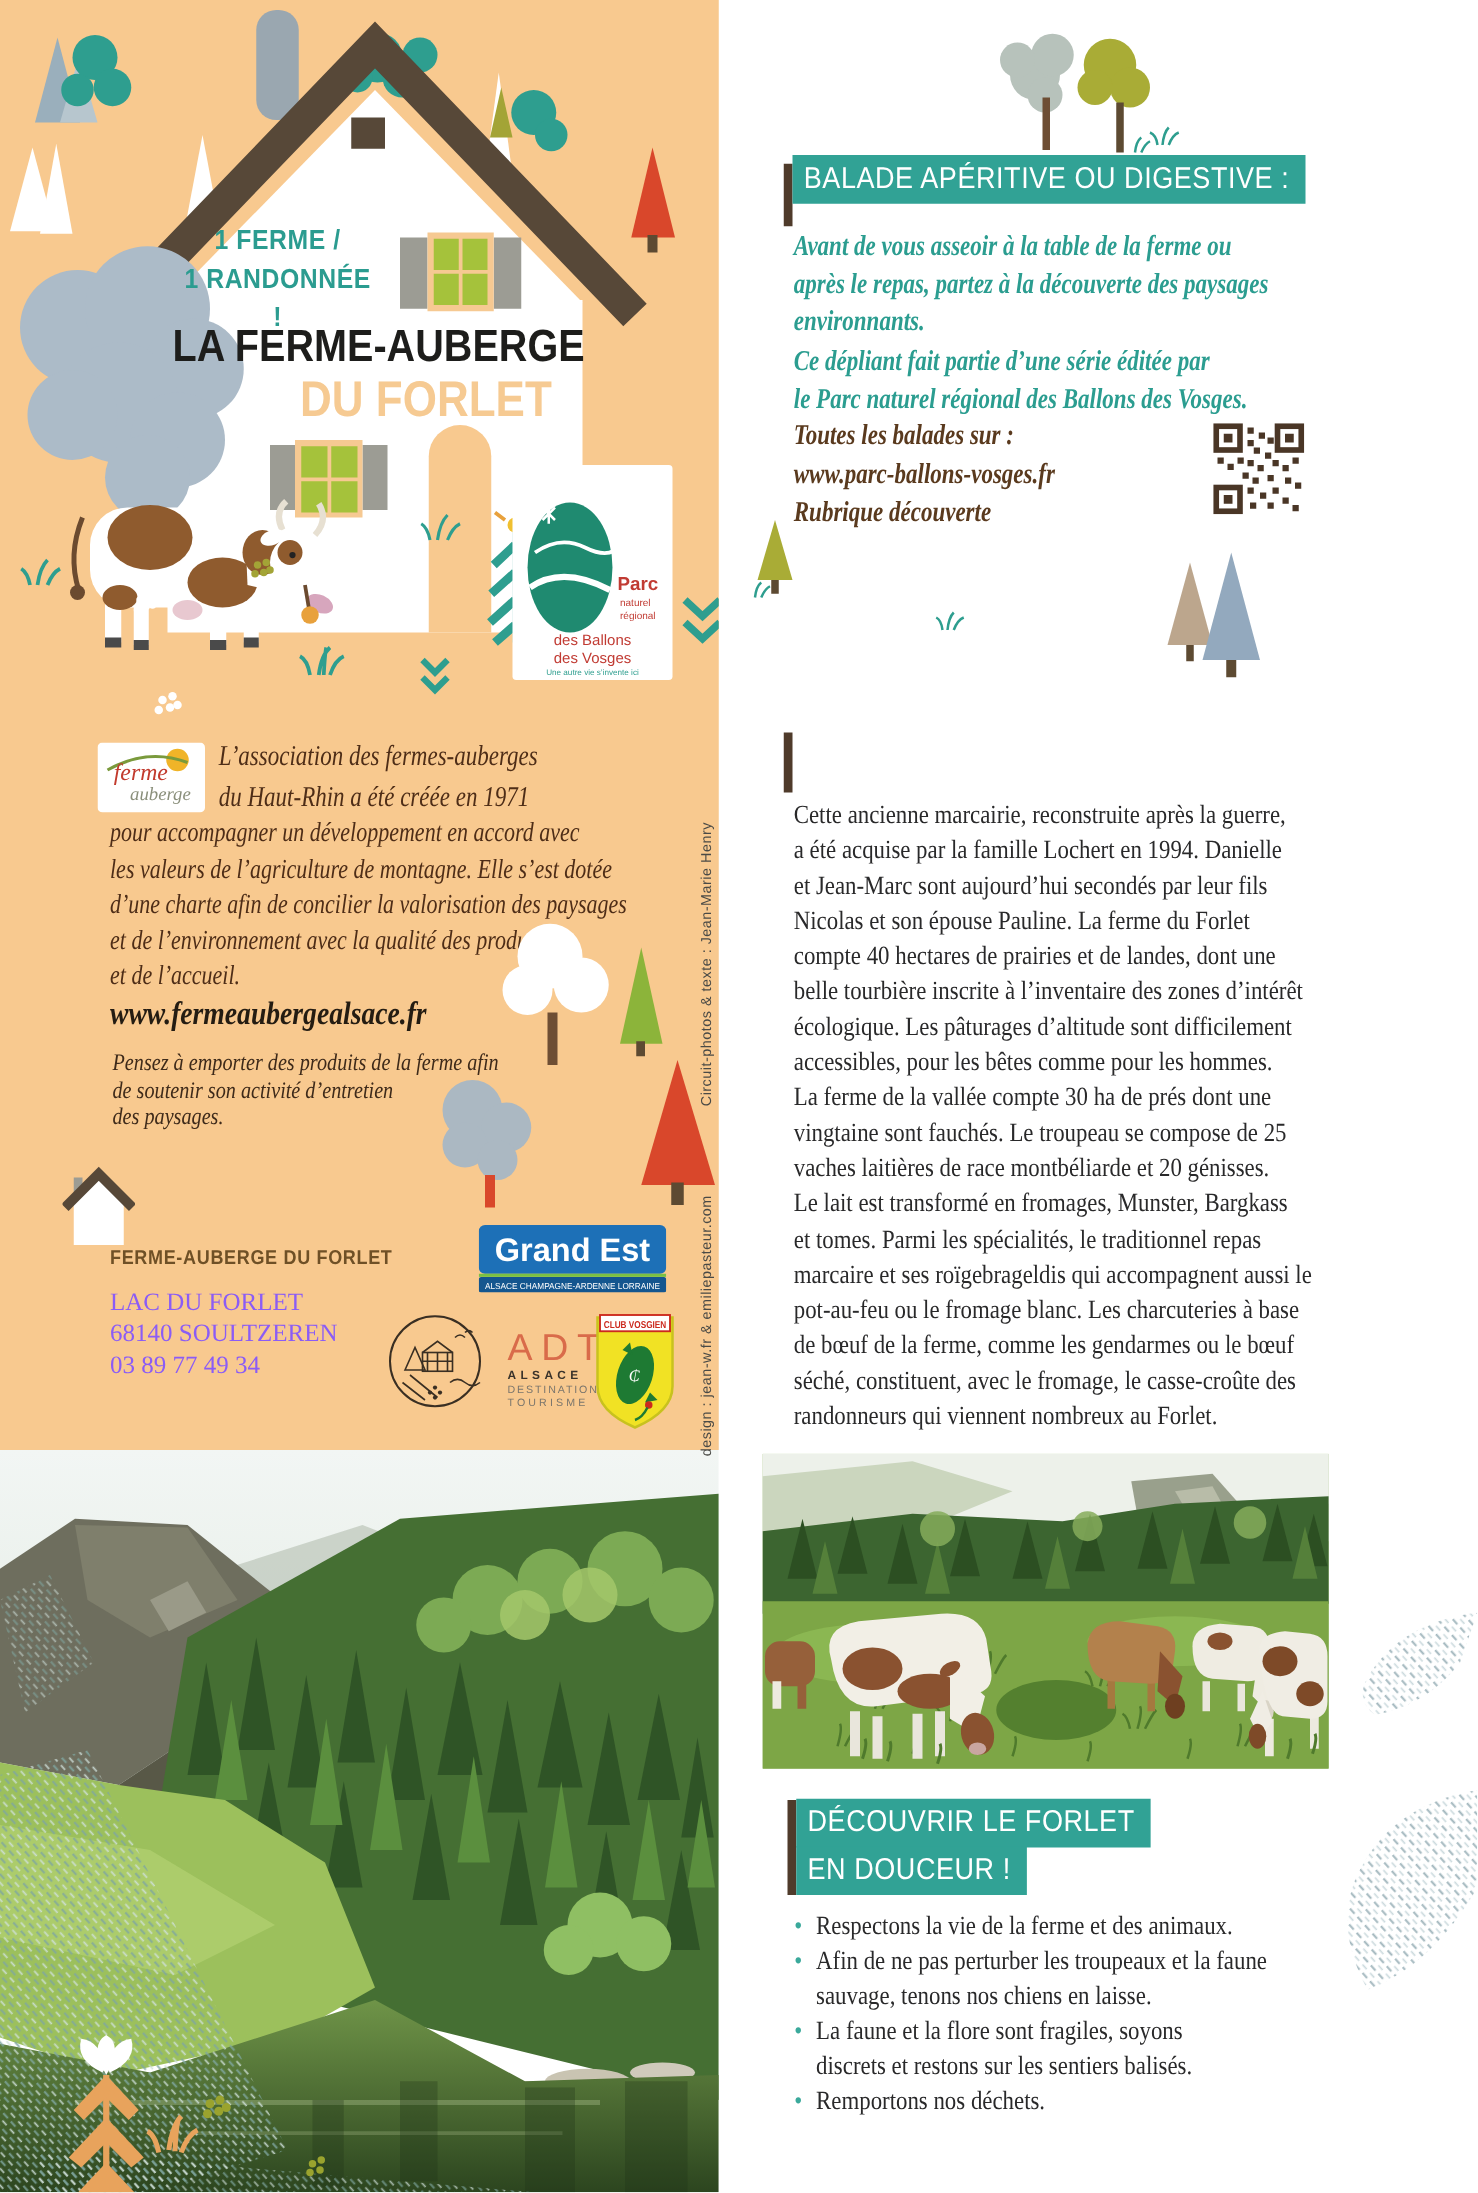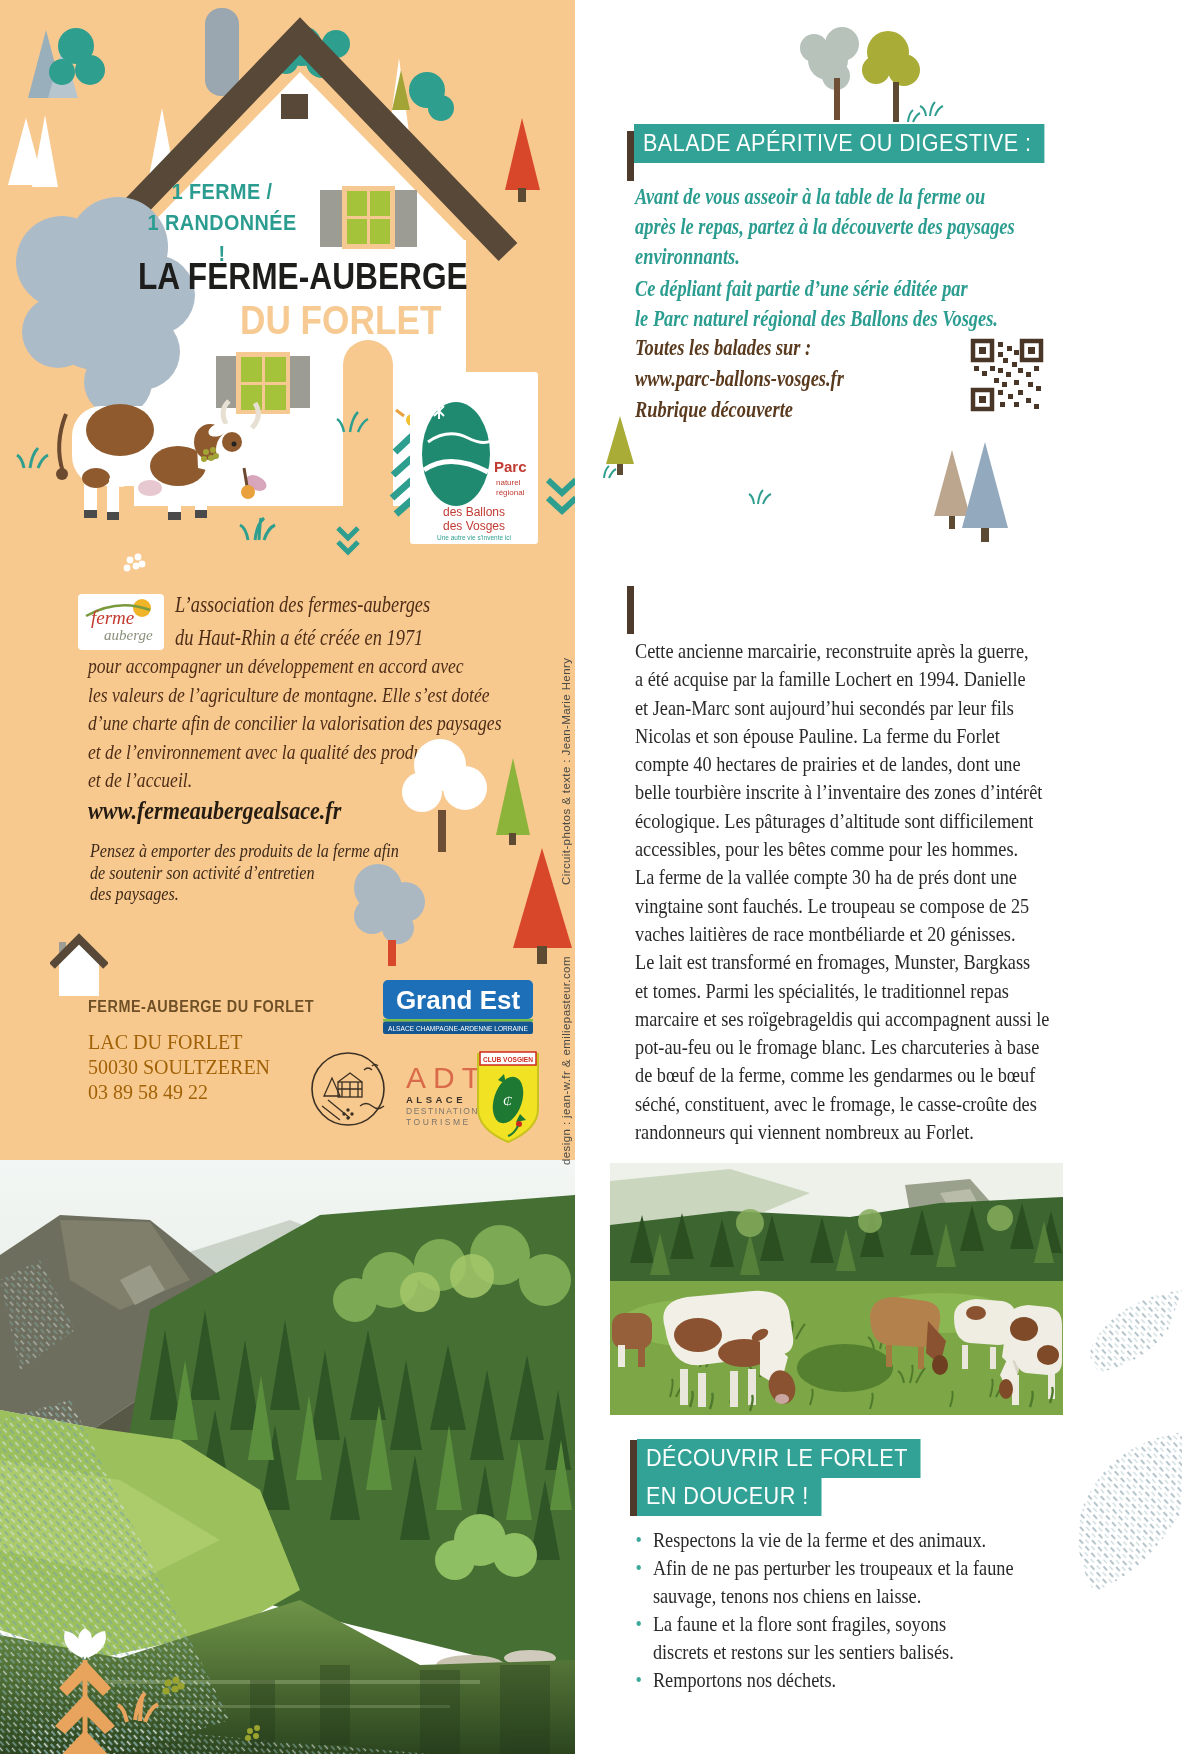--- a/index.html
+++ b/index.html
@@ -20,21 +20,21 @@
   .assoc-intro{left:175px;top:588px;font-style:italic;font-size:23px;line-height:33px;color:#4E2D17;
                transform:scaleX(.8);transform-origin:0 0;}
   .assoc-body{left:88px;top:652px;font-style:italic;font-size:22px;line-height:28.5px;color:#4E2D17;
               transform:scaleX(.8);transform-origin:0 0;}
   .assoc-web{left:88px;top:796px;font-weight:bold;font-style:italic;font-size:26px;color:#241c12;
              transform:scaleX(.85);transform-origin:0 0;white-space:nowrap;}
   .assoc-note{left:90px;top:840px;font-style:italic;font-size:19px;line-height:21.5px;color:#3E2A1A;
               transform:scaleX(.85);transform-origin:0 0;}
   .contact-name{left:88px;top:998px;font-family:"Liberation Sans",sans-serif;font-weight:bold;
                 font-size:16px;letter-spacing:.6px;color:#6F5026;transform:scaleX(.9);transform-origin:0 0;white-space:nowrap;}
-  .contact-addr{left:88px;top:1030px;font-size:20px;line-height:25px;color:#a16207;}
+  .contact-addr{left:88px;top:1030px;font-size:20px;line-height:25px;color:#8b5cf6;}
   
   .vtext{writing-mode:vertical-rl;transform:rotate(180deg);font-family:"Liberation Sans",sans-serif;
          font-size:11.5px;color:#4a4a46;letter-spacing:.4px;white-space:nowrap;}
   
   .bar-stub{background:#4F3B2B;}
   .teal-bar{display:inline-block;background:#31A295;color:#fff;font-family:"Liberation Sans",sans-serif;
             font-size:24px;letter-spacing:.5px;padding:5px 14px 6px 10px;transform:scaleX(.9);
             transform-origin:0 0;white-space:nowrap;}
   .orange-bar{display:inline-block;background:#F1AF66;color:#6C4A28;font-family:"Liberation Sans",sans-serif;
               font-size:24px;letter-spacing:.5px;padding:5px 16px 6px 10px;transform:scaleX(.9);
@@ -244,22 +244,22 @@
 
   <svg class="abs" style="left:50px;top:930px" width="58" height="68" viewBox="0 0 58 68">
     <rect x="9" y="12" width="7" height="16" fill="#9C9C94"></rect>
     <polygon points="9,32 29,14 49,32 49,66 9,66" fill="#ffffff"></polygon>
     <polyline points="2,36 29,9 56,36" stroke="#574838" stroke-width="8" fill="none"></polyline>
   </svg>
 
   <div class="abs contact-name">FERME-AUBERGE DU FORLET</div>
   <div class="abs contact-addr">
     <div>LAC DU FORLET</div>
-    <div>50030 SOULTZEREN</div>
-    <div>03 89 58 49 22</div>
+    <div>68140 SOULTZEREN</div>
+    <div>03 89 77 49 34</div>
   </div>
 
   <svg class="abs" style="left:383px;top:980px" width="150" height="54" viewBox="0 0 150 54">
     <rect x="0" y="0" width="150" height="39" rx="5" fill="#1D70B7"></rect>
     <text x="75" y="29" text-anchor="middle" font-family="Liberation Sans,sans-serif" font-size="26" font-weight="bold" fill="#ffffff">Grand Est</text>
     <rect x="0" y="39" width="150" height="2.5" fill="#7AC143"></rect>
     <rect x="0" y="41.5" width="150" height="12.5" rx="2" fill="#14568F"></rect>
     <text x="75" y="51" text-anchor="middle" font-family="Liberation Sans,sans-serif" font-size="7" fill="#ffffff" textLength="140" lengthAdjust="spacingAndGlyphs">ALSACE CHAMPAGNE-ARDENNE LORRAINE</text>
   </svg>
 

